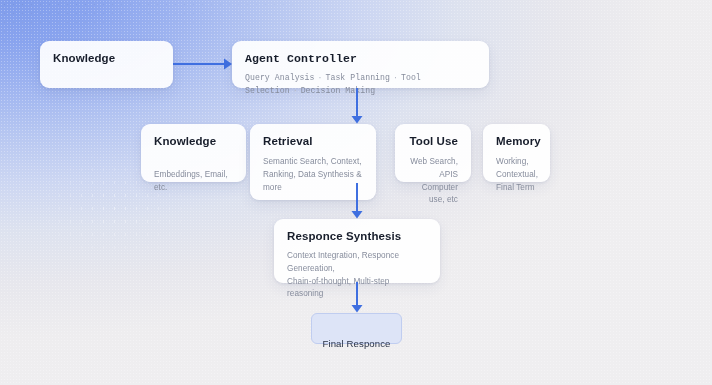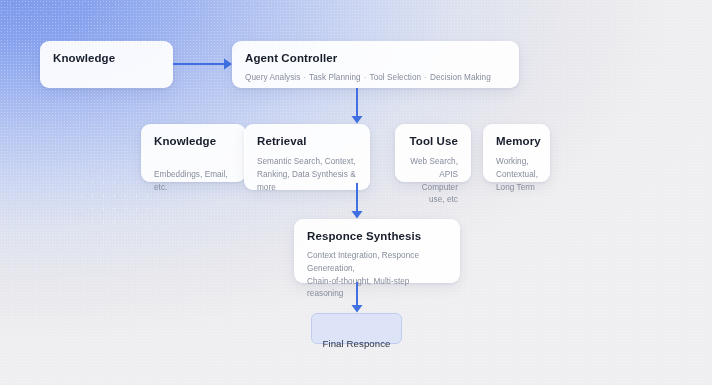--- a/index.html
+++ b/index.html
@@ -102,28 +102,28 @@
     letter-spacing: 0.05px;
   }
 
   .card-sub .dot {
     color: #b3b8c4;
     padding: 0 3px;
   }
 
   
   #card-knowledge-input { left: 40px;  top: 41px;  width: 133px; height: 47px; }
-  #card-agent-controller{ left: 232px; top: 41px;  width: 287px; height: 47px; }
+  #card-agent-controller{ left: 232px; top: 41px;  width: 257px; height: 47px; font-family: Liberation Mono, monospace; }
 
   #card-knowledge { left: 141px; top: 124px; width: 105px; height: 58px; }
-  #card-retrieval { left: 244px; top: 124px; width: 126px; height: 66px; }
+  #card-retrieval { left: 250px; top: 124px; width: 126px; height: 76px; }
   #card-tool-use  { left: 395px; top: 124px; width: 76px;  height: 58px; text-align: right; }
   #card-memory    { left: 483px; top: 124px; width: 67px;  height: 58px; }
 
-  #card-response-synthesis { left: 274px; top: 219px; width: 166px; height: 64px; margin-left: 20px; }
+  #card-response-synthesis { left: 274px; top: 219px; width: 166px; height: 64px; }
 
   #card-knowledge .card-sub,
   #card-retrieval .card-sub,
   #card-tool-use .card-sub,
   #card-memory .card-sub { margin-top: 8px; }
 
   
   #card-final-response {
     position: absolute;
     left: 311px;
@@ -213,21 +213,21 @@
     <div class="card-sub">
       <span>Web Search, APIS</span><br>
       <span>Computer use, etc</span>
     </div>
   </div>
 
   <div class="card" id="card-memory">
     <div class="card-title">Memory</div>
     <div class="card-sub">
       <span>Working, Contextual,</span><br>
-      <span>Long Term</span>
+      <span>Final Term</span>
     </div>
   </div>
 
   <div class="arrow" id="arrow-tools-to-synthesis">
     <svg width="16" height="36" viewBox="0 0 16 36">
       <line x1="8" y1="0" x2="8" y2="28" stroke="#3f6fe0" stroke-width="2"></line>
       <polygon points="2.5,28 13.5,28 8,35.5" fill="#3f6fe0"></polygon>
     </svg>
   </div>
 

